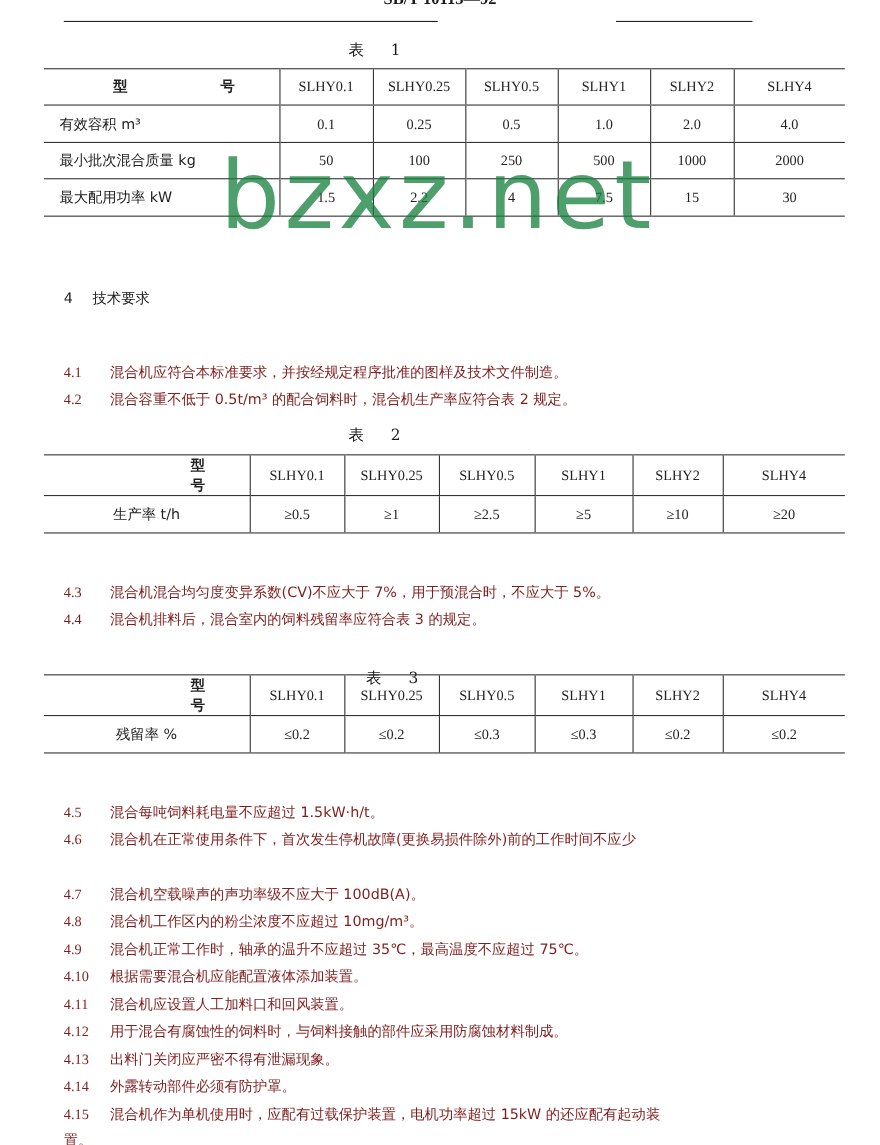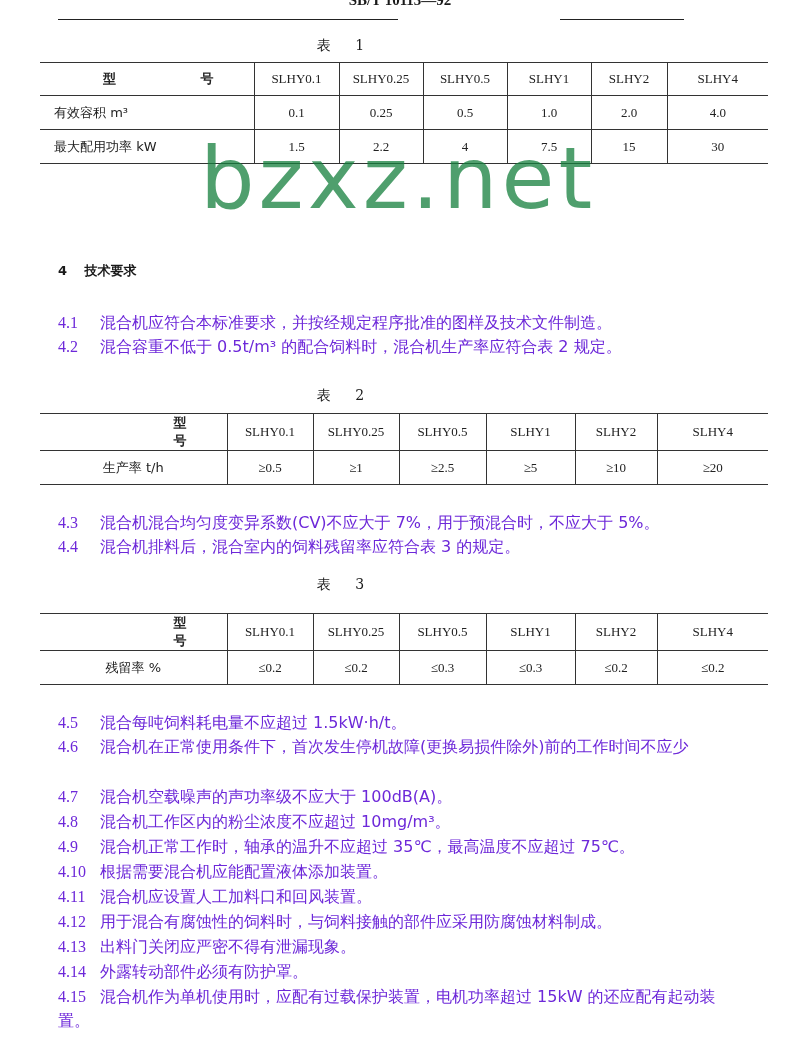--- a/index.html
+++ b/index.html
@@ -29,27 +29,27 @@
   }
   table.spec td:first-child { border-left: none; text-align: left; padding-left: 14px; font-family: "DejaVu Sans", sans-serif; }
   table.spec td.head-label { text-align: right; letter-spacing: 40px; padding-left: 40px; font-weight: bold; }
   table.spec td.merged-cell { border-left: 1px solid #333; }
   .wm {
     position: absolute; left: 200px; top: 128px; font-family: "DejaVu Sans", sans-serif;
     font-weight: normal; font-size: 86px; color: #15803d; opacity: 0.75; letter-spacing: 4px;
     pointer-events: none;
   }
   .section-heading {
-    position: absolute; left: 58px; top: 262px; font-size: 13px; font-weight: bold;
+    position: absolute; left: 58px; top: 262px; font-size: 13px; font-weight: normal;
     font-family: "DejaVu Sans", sans-serif;
   }
   .section-heading .num { display: inline-block; width: 22px; }
   .para {
-    position: absolute; left: 58px; width: 690px; font-size: 16px;
-    font-family: "DejaVu Sans", sans-serif; line-height: 24px; color: #6d28d9;
+    position: absolute; left: 58px; width: 690px; font-size: 13px;
+    font-family: "DejaVu Sans", sans-serif; line-height: 24px; color: #7f1d1d; margin-top: 16px;
   }
   .para .num { display: inline-block; min-width: 42px; font-family: "Liberation Serif", serif; }
   .para .cont { display: block; margin-left: -58px; padding-left: 58px; }
 </style>
 </head>
 <body>
 
 <div class="page-header">SB/T 10113—92</div>
 <div class="rule" style="left:58px; top:19px; width:340px;"></div>
 <div class="rule" style="left:560px; top:19px; width:124px;"></div>
@@ -77,20 +77,29 @@
   </tr>
   <tr style="height:34px">
     <td>有效容积 m³</td>
     <td>0.1</td>
     <td>0.25</td>
     <td>0.5</td>
     <td>1.0</td>
     <td>2.0</td>
     <td>4.0</td>
   </tr>
+  <tr style="height:33px">
+    <td>最小批次混合质量 kg</td>
+    <td>50</td>
+    <td>100</td>
+    <td>250</td>
+    <td>500</td>
+    <td>1000</td>
+    <td>2000</td>
+  </tr>
   <tr style="height:34px">
     <td>最大配用功率 kW</td>
     <td>1.5</td>
     <td>2.2</td>
     <td>4</td>
     <td>7.5</td>
     <td>15</td>
     <td>30</td>
   </tr>
 </tbody>
@@ -143,21 +152,21 @@
 </tbody>
   </table>
 
 <div class="para" style="top:511px;">
   <span class="num">4.3</span><span>混合机混合均匀度变异系数(CV)不应大于 7%，用于预混合时，不应大于 5%。</span>
 </div>
 <div class="para" style="top:535px;">
   <span class="num">4.4</span><span>混合机排料后，混合室内的饲料残留率应符合表 3 的规定。</span>
 </div>
 
-<div class="caption" style="top:576px;">表 3</div>
+<div class="caption" style="top:608px;padding-left:16px;">表 3</div>
 <table class="spec" style="top:613px;">
   <colgroup>
     <col style="width:187px">
       <col style="width:86px">
       <col style="width:86px">
       <col style="width:87px">
       <col style="width:89px">
       <col style="width:82px">
       <col style="width:111px">
   </colgroup>

